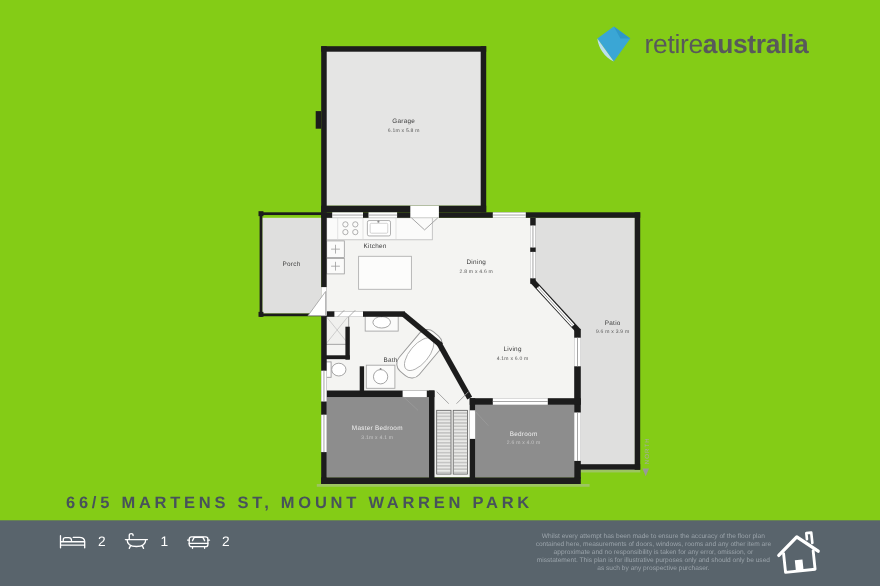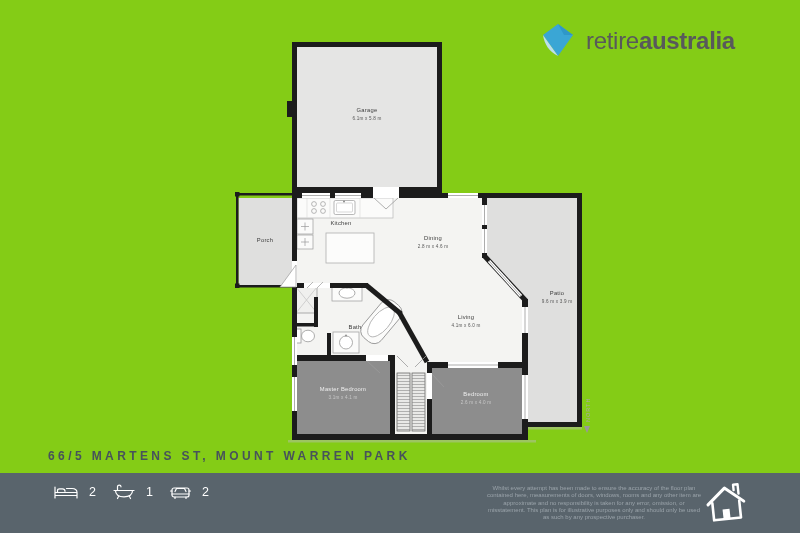--- a/index.html
+++ b/index.html
@@ -11,21 +11,21 @@
   .logo-text b{font-weight:700;}
   
   .plan{position:absolute;left:230px;top:35px;width:380px;height:410px;}
   .plan svg{display:block;}
   .room-name{font-size:5.8px;fill:#3c3c3c;text-anchor:middle;letter-spacing:0.25px;}
   .room-dims{font-size:4.6px;fill:#565656;text-anchor:middle;letter-spacing:0.2px;}
   .room-name.light{fill:#efefef;}
   .room-dims.light{fill:#c8c8c8;}
   .north-text{font-size:5.5px;fill:#a9a9a9;letter-spacing:1px;}
   
-  .address{position:absolute;left:48px;top:449px;font-size:12px;font-weight:600;
+  .address{position:absolute;left:60px;top:449px;font-size:15px;font-weight:600;
            letter-spacing:3.4px;color:#47525b;}
   
   .footer{position:absolute;left:0;top:473px;width:800px;height:60px;background:#59646c;}
   .stats-row{position:absolute;left:53px;top:10px;display:flex;align-items:center;gap:10px;color:#ffffff;}
   .stat-num{font-size:12.5px;color:#ffffff;margin-right:6px;}
   .areas{position:absolute;left:53px;top:31px;font-size:11.5px;color:#eef1f3;letter-spacing:0.2px;}
   .disclaimer{position:absolute;left:486px;top:12px;width:216px;font-size:6px;line-height:1.22;
               color:#9aa3aa;text-align:center;}
   .house-icon{position:absolute;right:50px;top:8px;}
 </style>

